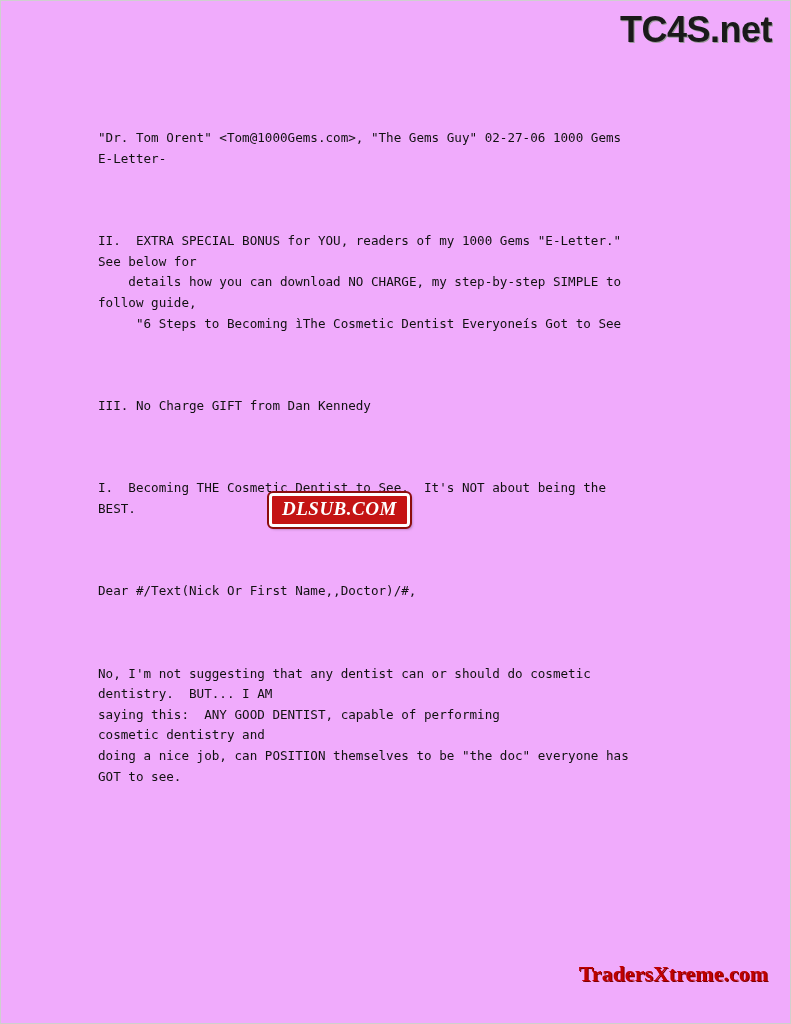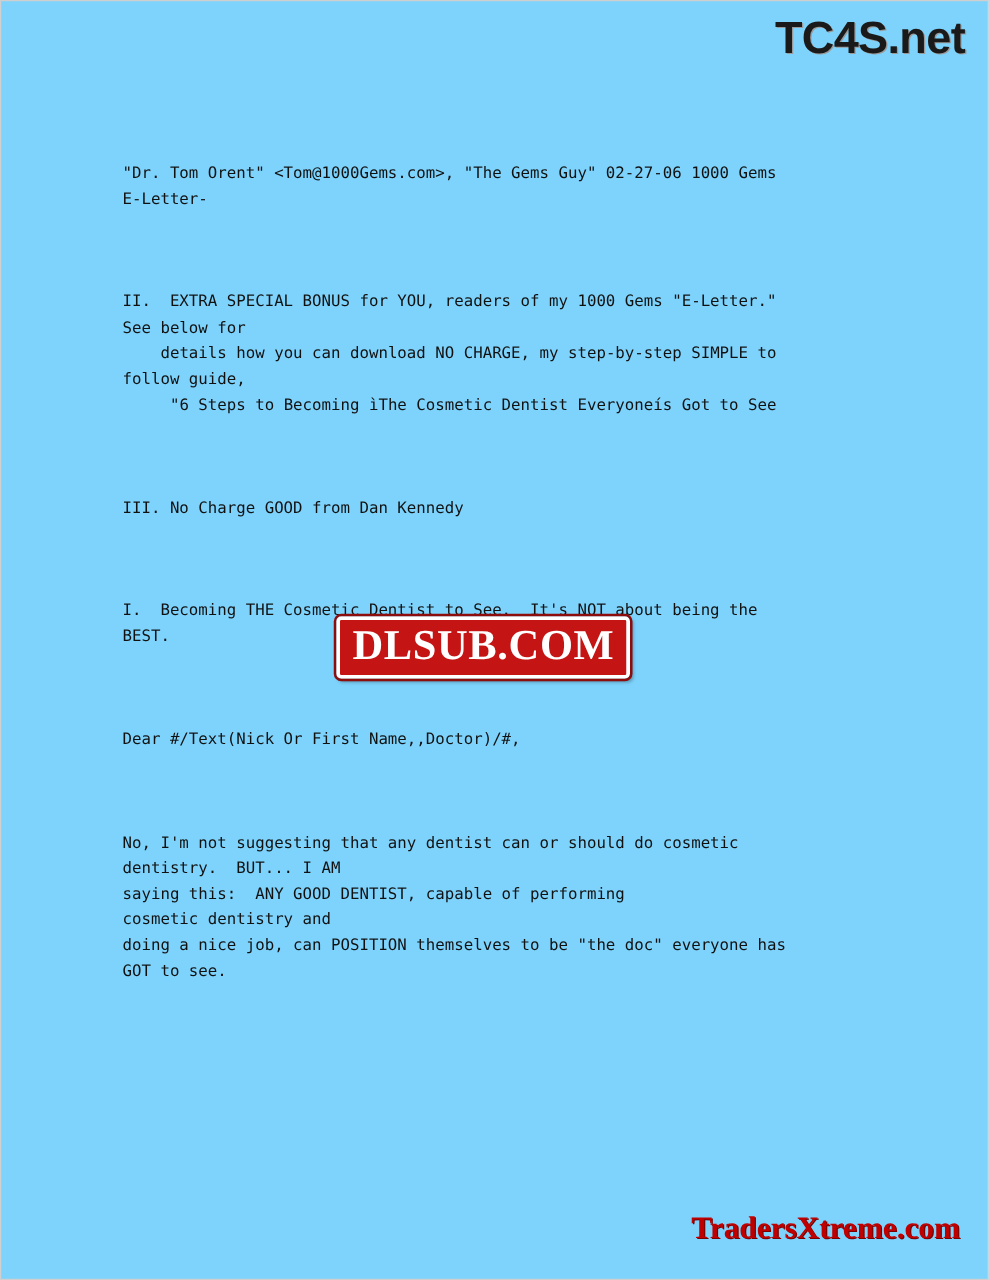--- a/index.html
+++ b/index.html
@@ -12,61 +12,62 @@
     height: 1024px;
     position: relative;
     font-family: "Liberation Sans", sans-serif;
     overflow: hidden;
   }
   .page {
     position: absolute;
     left: 0; top: 0;
     width: 791px;
     height: 1024px;
-    background: #7dd3fc;
+    background: #f0abfc;
     border: 1px solid #cfcfcf;
     box-sizing: border-box;
   }
   .watermark-top {
     position: absolute;
     right: 18px;
     top: 8px;
     font-family: "Liberation Sans", sans-serif;
     font-size: 36px;
     font-weight: bold;
     color: #1a1a1a;
     letter-spacing: -0.5px;
     text-shadow: 1px 1px 0 #9a9a9a;
   }
   .watermark-bottom {
     position: absolute;
     right: 22px;
-    bottom: 26px;
+    bottom: 36px;
     font-family: "Liberation Serif", serif;
-    font-size: 25px;
+    font-size: 22px;
     font-weight: bold;
     color: #c00000;
     text-shadow: 1px 1px 0 #7a0000;
   }
   .watermark-center {
     position: absolute;
     left: 268px;
     top: 492px;
     padding: 2px 10px 4px 10px;
     background: #c41414;
     border: 3px solid #ffffff;
     outline: 2px solid #8d0d0d;
     border-radius: 4px;
     font-family: "Liberation Serif", serif;
-    font-size: 34px;
+    font-size: 19px;
     font-weight: bold;
     color: #ffffff;
     letter-spacing: 0.5px;
     box-shadow: 2px 2px 3px rgba(0,0,0,0.35);
     z-index: 5;
+    font-style: italic;
   }
   .letter {
     position: absolute;
     left: 97px;
     top: 86px;
     width: 620px;
     font-family: "DejaVu Sans Mono", "Liberation Mono", monospace;
     font-size: 12.6px;
     line-height: 20.6px;
     color: #111111;
@@ -87,21 +88,21 @@
   <div class="watermark-top">TC4S.net</div>
 
   <div class="letter">
     <div class="para">"Dr. Tom Orent" &lt;Tom@1000Gems.com&gt;, "The Gems Guy" 02-27-06 1000 Gems
 E-Letter-</div>
     <div class="para">II.  EXTRA SPECIAL BONUS for YOU, readers of my 1000 Gems "E-Letter."
 See below for
     details how you can download NO CHARGE, my step-by-step SIMPLE to
 follow guide,
      "6 Steps to Becoming ìThe Cosmetic Dentist Everyoneís Got to See</div>
-    <div class="para">III. No Charge GOOD from Dan Kennedy</div>
+    <div class="para">III. No Charge GIFT from Dan Kennedy</div>
     <div class="para">I.  Becoming THE Cosmetic Dentist to See.  It's NOT about being the
 BEST.</div>
     <div class="para">Dear #/Text(Nick Or First Name,,Doctor)/#,</div>
     <div class="para">No, I'm not suggesting that any dentist can or should do cosmetic
 dentistry.  BUT... I AM
 saying this:  ANY GOOD DENTIST, capable of performing
 cosmetic dentistry and
 doing a nice job, can POSITION themselves to be "the doc" everyone has
 GOT to see.</div>
     

